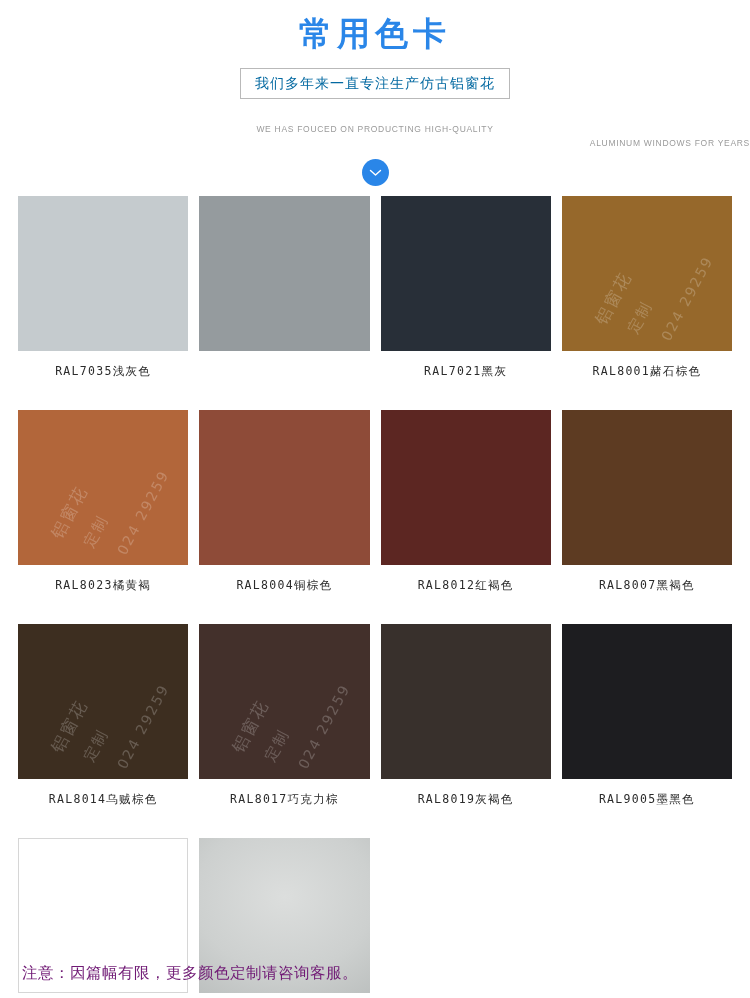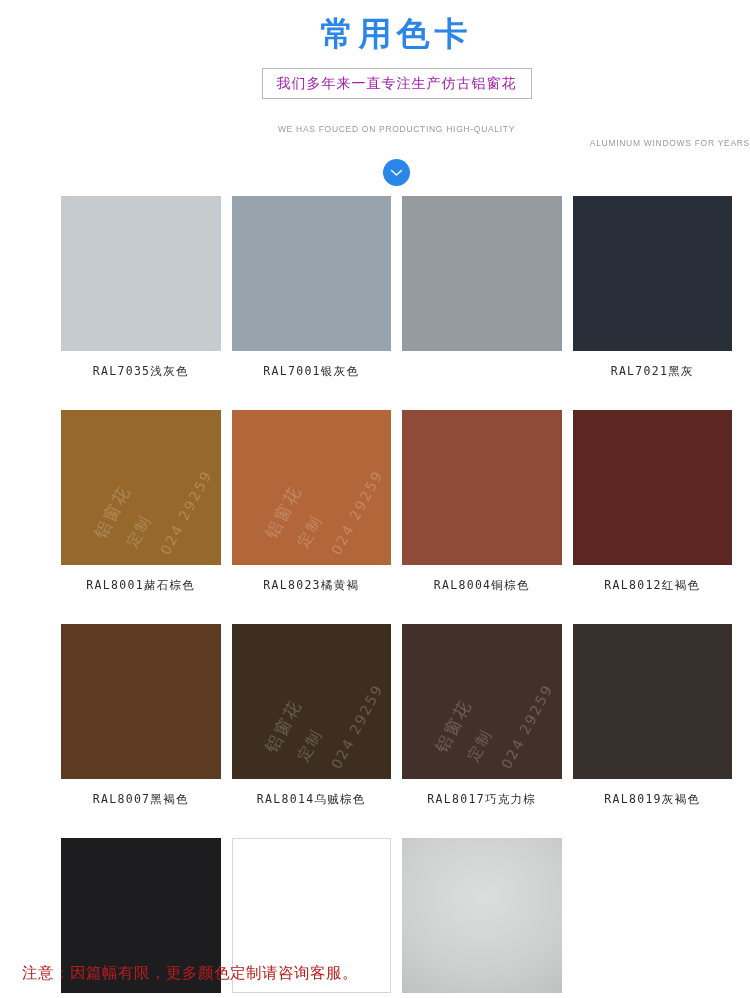--- a/index.html
+++ b/index.html
@@ -10,21 +10,20 @@
     background: #ffffff;
     font-family: "Liberation Sans", "DejaVu Sans", sans-serif;
     overflow: hidden;
   }
 
   .page {
     position: relative;
     width: 750px;
     height: 998px;
     background: #ffffff;
-    padding-left: 43px;
   }
 
   
   .header {
     width: 100%;
     padding-top: 12px;
     text-align: center;
   }
 
   .main-title {
@@ -39,21 +38,21 @@
   .subtitle-box {
     display: inline-block;
     margin-top: 12px;
     border: 1px solid #b9b9b9;
     padding: 5px 14px 6px 14px;
   }
 
   .subtitle-text {
     font-family: "DejaVu Sans", "Liberation Sans", sans-serif;
     font-size: 14px;
-    color: #a21caf;
+    color: #0369a1;
     letter-spacing: 1px;
     line-height: 18px;
     text-align: right;
   }
 
   .eng-line {
     font-family: "Liberation Sans", sans-serif;
     font-size: 8.5px;
     color: #9a9a9a;
     letter-spacing: 0.7px;
@@ -133,21 +132,21 @@
   .wm-b { left: 62px;  top: 132px; font-size: 15px; }
   .wm-c { left: 96px;  top: 140px; font-size: 14px; }
 
   
   .footer-note {
     position: absolute;
     left: 22px;
     bottom: 14px;
     font-family: "DejaVu Sans", "Liberation Sans", sans-serif;
     font-size: 15.5px;
-    color: #b91c1c;
+    color: #701a75;
     letter-spacing: 0.5px;
     line-height: 22px;
   }
 </style>
 </head>
 <body>
 
 <div class="page">
 
   <div class="header">
@@ -170,24 +169,20 @@
       </span>
     </div>
   </div>
 
   <div class="grid" id="swatch-grid">
       <div class="cell">
         <div class="swatch" style="background: rgb(197, 203, 206);"></div>
         <div class="swatch-label">RAL7035浅灰色</div>
       </div>
       <div class="cell">
-        <div class="swatch" style="background: rgb(151, 164, 174);"></div>
-        <div class="swatch-label">RAL7001银灰色</div>
-      </div>
-      <div class="cell">
         <div class="swatch" style="background: rgb(149, 155, 158);"></div>
       </div>
       <div class="cell">
         <div class="swatch" style="background: rgb(40, 47, 56);"></div>
         <div class="swatch-label">RAL7021黑灰</div>
       </div>
       <div class="cell">
         <div class="swatch" style="background: rgb(150, 104, 43);">
           <div class="watermark">
             <div class="wm-line wm-a">铝窗花</div>

